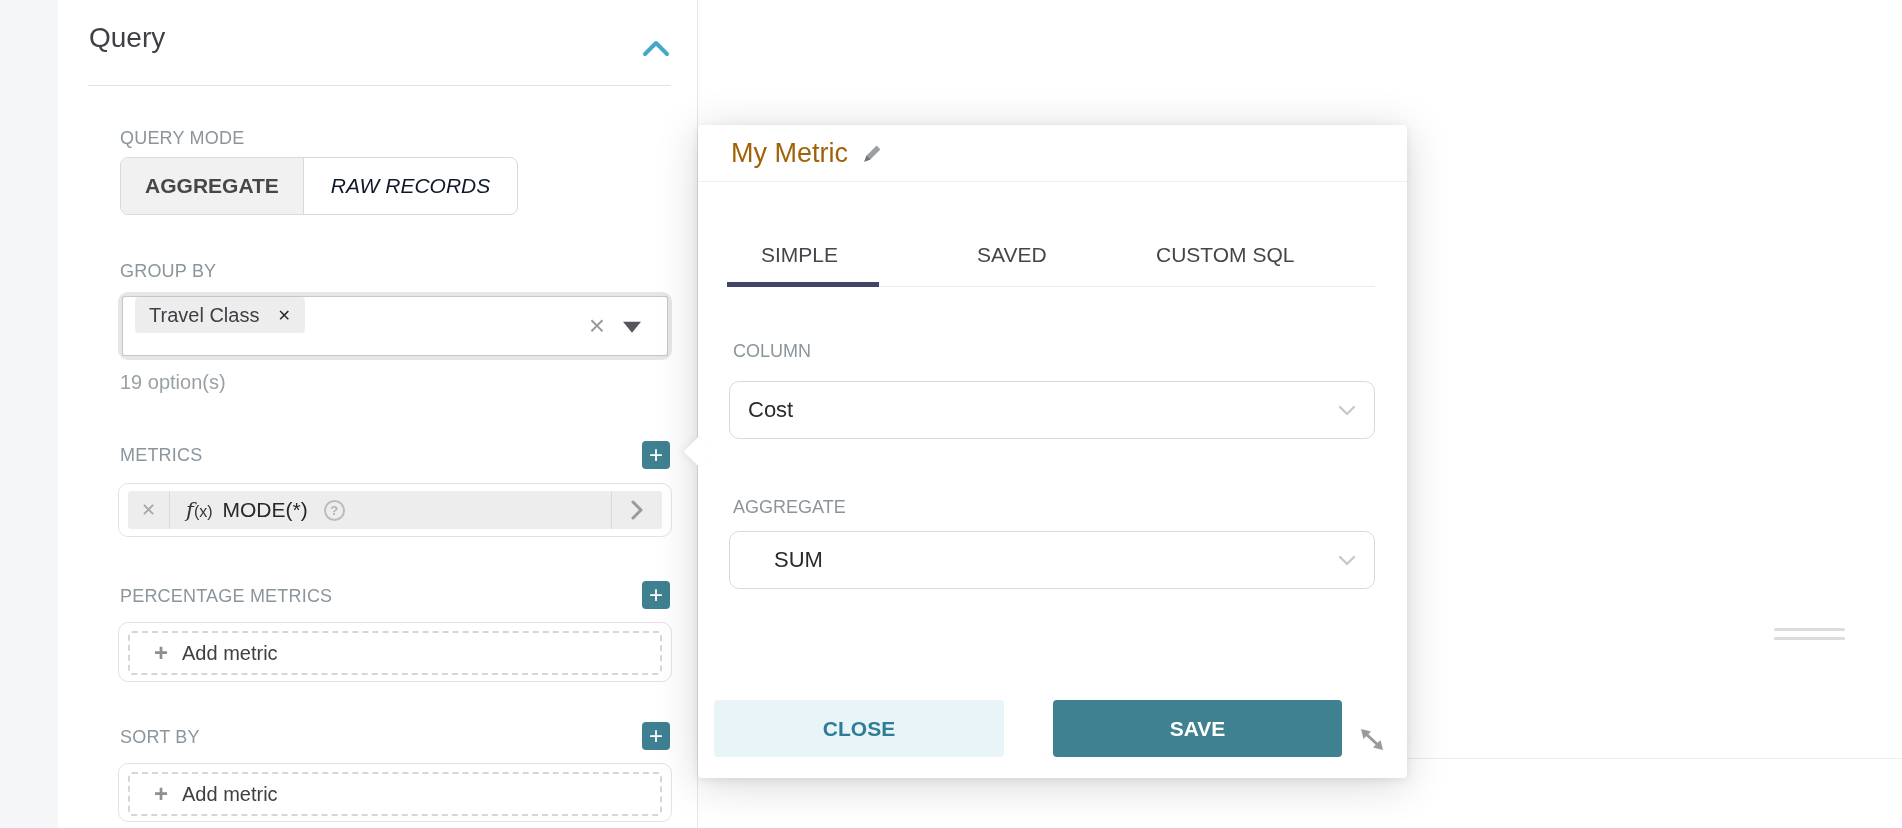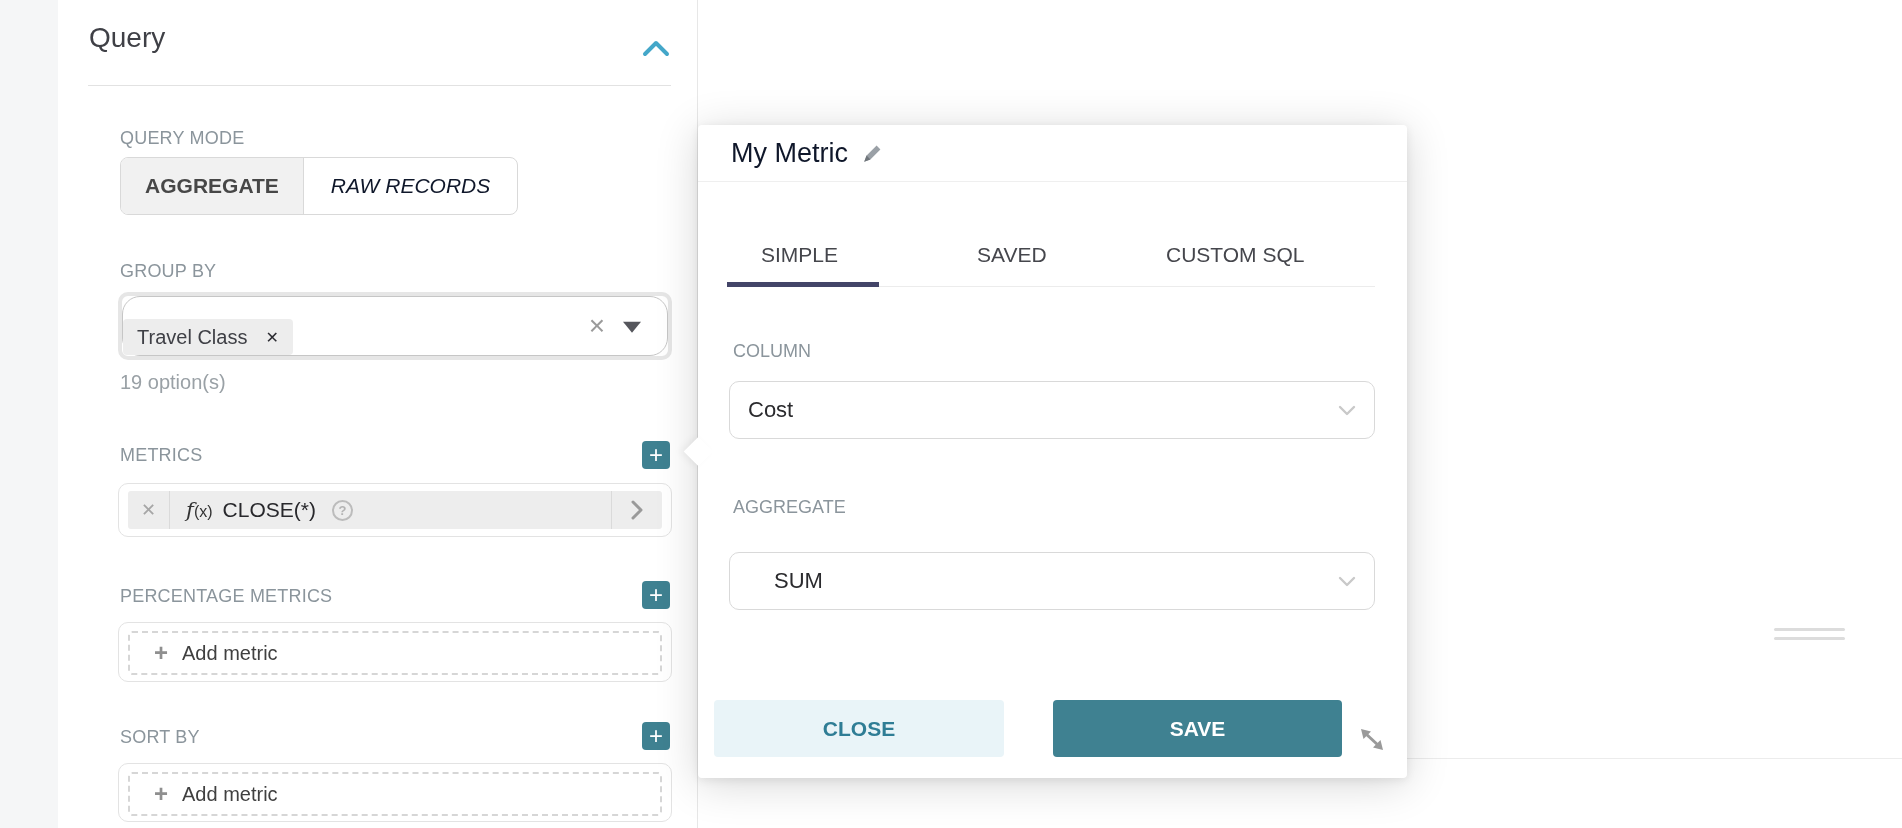--- a/index.html
+++ b/index.html
@@ -68,24 +68,24 @@
   .seg.unselected{flex:1;color:#0f172a;font-style:italic;}
 
   
   .gb-wrapper{
     left:118px;top:292px;width:554px;height:68px;
     border:4px solid #e6e6e6;border-radius:10px;
     box-sizing:border-box;background:#fff;
   }
   .gb-field{
     width:100%;height:100%;
-    border:1px solid #c6c6c6;border-radius:18px;
+    border:1px solid #c6c6c6;border-radius:2px;
     box-sizing:border-box;
-    display:flex;align-items:flex-end;
-    position:relative;
+    display:flex;align-items:flex-start;
+    padding-left:12px;position:relative;
   }
   .gb-tag{
     height:36px;background:#ededed;border-radius:4px;
     display:flex;align-items:center;padding:0 14px;
     font-size:20px;color:#3f4046;cursor:pointer;
   }
   .gb-tag .tag-x{
     margin-left:18px;font-size:16px;font-weight:700;color:#2b2b31;cursor:pointer;
   }
   .gb-clear{
@@ -160,21 +160,21 @@
   .popover-arrow{
     position:absolute;left:-10px;top:316px;width:21px;height:21px;
     background:#fff;transform:rotate(45deg);
     box-shadow:-3px 3px 7px rgba(0,0,0,.05);
   }
   .popover-header{
     position:absolute;left:0;top:0;right:0;height:57px;
     border-bottom:1px solid #efefef;
     display:flex;align-items:center;padding-left:33px;box-sizing:border-box;
   }
-  .popover-title{font-size:27px;color:#0f172a;text-align:center;}
+  .popover-title{font-size:27px;color:#a16207;text-align:center;}
   .pencil{margin-left:13px;cursor:pointer;display:flex;}
 
   .tab{position:absolute;top:118px;font-size:21px;color:#45464c;cursor:pointer;}
   .tab-rail{position:absolute;left:31px;top:161px;width:646px;height:1px;background:#ececec;}
   .tab-ink{position:absolute;left:29px;top:157px;width:152px;height:5px;background:var(--tab-ink);}
 
   .pop-label{position:absolute;font-size:18px;color:var(--label-gray);}
   .pop-select{
     position:absolute;left:31px;width:646px;height:58px;
     border:1px solid #d9d9d9;border-radius:10px;background:#fff;
@@ -227,21 +227,21 @@
   </div>
   <div class="abs gb-helper">19 option(s)</div>
 
   <div class="abs ctrl-label" style="left:120px;top:445px;">METRICS</div>
   <div class="abs add-btn" style="left:642px;top:441px;">+</div>
   <div class="abs metric-box">
     <div class="metric-chip">
       <span class="chip-x" style="font-weight:700;font-size:18px;">✕</span>
       <span class="chip-sep"></span>
       <span class="chip-fx"><i>f</i><span>(x)</span></span>
-      <span class="chip-name">CLOSE(*)</span>
+      <span class="chip-name">MODE(*)</span>
       <span class="chip-help">?</span>
       <span class="chip-spacer"></span>
       <span class="chip-sep"></span>
       <span class="chip-caret">
         <svg width="14" height="20" viewBox="0 0 14 20">
           <polyline points="3,2 11,10 3,18" fill="none" stroke="#9a9a9a" stroke-width="3" stroke-linecap="round" stroke-linejoin="round"></polyline>
         </svg>
       </span>
     </div>
   </div>
@@ -276,37 +276,37 @@
       <span class="pencil">
         <svg width="23" height="23" viewBox="0 0 23 23">
           <path d="M3.2 19.8 L5.6 13.6 L15.6 3.6 L19.4 7.4 L9.4 17.4 Z" fill="#9aa0a6"></path>
           <path d="M3.2 19.8 L5.6 13.6 L9.4 17.4 Z" fill="#6f757a"></path>
         </svg>
       </span>
     </div>
 
     <div class="tab" style="left:63px;">SIMPLE</div>
     <div class="tab" style="left:279px;">SAVED</div>
-    <div class="tab" style="left:468px;">CUSTOM SQL</div>
+    <div class="tab" style="left:458px;">CUSTOM SQL</div>
     <div class="tab-rail"></div>
     <div class="tab-ink"></div>
 
     <div class="pop-label" style="left:35px;top:216px;">COLUMN</div>
     <div class="pop-select" style="top:256px;">
       <span>Cost</span>
       <span class="sel-spacer"></span>
       <span style="display:flex;">
         <svg width="18" height="11" viewBox="0 0 18 11">
           <polyline points="2,2 9,9 16,2" fill="none" stroke="#c9c9c9" stroke-width="2.4" stroke-linecap="round" stroke-linejoin="round"></polyline>
         </svg>
       </span>
     </div>
 
     <div class="pop-label" style="left:35px;top:372px;">AGGREGATE</div>
-    <div class="pop-select" style="top:427px;padding-left:44px;">
+    <div class="pop-select" style="top:406px;padding-left:44px;">
       <span>SUM</span>
       <span class="sel-spacer"></span>
       <span style="display:flex;">
         <svg width="18" height="11" viewBox="0 0 18 11">
           <polyline points="2,2 9,9 16,2" fill="none" stroke="#c9c9c9" stroke-width="2.4" stroke-linecap="round" stroke-linejoin="round"></polyline>
         </svg>
       </span>
     </div>
 
     <button class="pop-btn btn-close">CLOSE</button>

